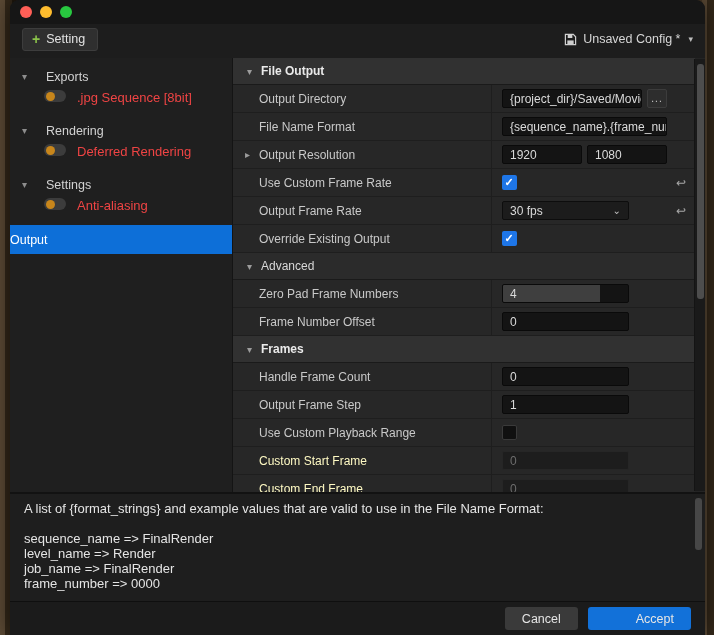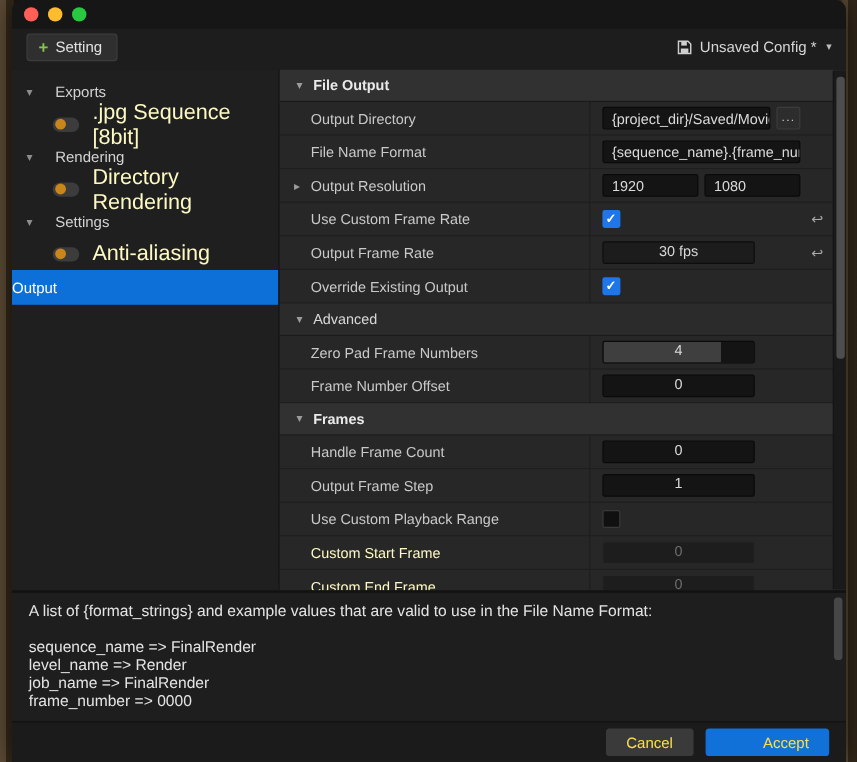--- a/index.html
+++ b/index.html
@@ -25,61 +25,61 @@
   .add-setting{display:flex;align-items:center;gap:6px;background:#2f2f2f;border:1px solid #3d3d3d;color:#e2e2e2;font-size:12.5px;padding:3px 12px 4px 9px;border-radius:3px;cursor:default;font-family:inherit;}
   .plus{color:#8bc34a;font-weight:bold;font-size:14px;line-height:12px;}
   .config{display:flex;align-items:center;gap:6px;color:#d6d6d6;font-size:12.5px;}
   .config .chev{font-size:9px;color:#bdbdbd;margin-left:2px;}
   
   .content{flex:1;display:flex;min-height:0;}
   .sidebar{width:222px;background:#1f1f1f;padding-top:5px;flex:0 0 auto;}
   .side-group{height:27px;display:flex;align-items:center;padding-left:12px;color:#d2d2d2;font-size:12.5px;}
   .side-group .tri{color:#8d8d8d;font-size:10px;width:14px;}
   .side-group .glabel{margin-left:10px;}
-  .side-setting{height:27px;display:flex;align-items:center;padding-left:34px;color:#fef9c3;font-size:18px;}
+  .side-setting{height:27px;display:flex;padding-left:34px;color:#ef4444;font-size:13px;}
   .toggle{width:22px;height:12px;background:#3c3c3c;border-radius:7px;position:relative;margin-right:11px;flex:0 0 auto;}
   .toggle::after{content:"";position:absolute;left:2px;top:1.5px;width:9px;height:9px;border-radius:50%;background:#c8861b;}
   .side-output{height:29px;background:#0d6fd8;display:flex;align-items:center;color:#ffffff;font-size:12.5px;}
   
   .props-wrap{flex:1;position:relative;background:#242424;border-left:1px solid #141414;min-width:0;}
   .props{position:absolute;top:0;left:0;right:10px;bottom:0;overflow:hidden;}
   .phead{height:26px;background:#313131;display:flex;align-items:center;padding-left:14px;color:#eaeaea;font-weight:bold;font-size:12px;border-bottom:1px solid #1a1a1a;}
   .phead .tri{color:#9c9c9c;font-size:10px;font-weight:normal;width:14px;}
   .phead.sub{background:#2b2b2b;font-weight:normal;color:#d8d8d8;}
   .prow{height:27px;display:flex;align-items:stretch;border-bottom:1px solid #1e1e1e;background:#272727;}
   .plabel{width:232px;display:flex;align-items:center;padding-left:26px;color:#c9c9c9;font-size:12px;border-right:1px solid #1e1e1e;flex:0 0 auto;white-space:nowrap;overflow:hidden;}
   .plabel .tri{color:#9c9c9c;font-size:10px;margin-left:-14px;width:14px;flex:0 0 auto;}
   .pvalue{flex:1;display:flex;align-items:center;padding-left:10px;gap:5px;min-width:0;}
   .preset{width:28px;display:flex;align-items:center;justify-content:center;flex:0 0 auto;}
   .reset{color:#a8a8a8;font-size:12px;cursor:default;}
   .field{background:#141414;border:1px solid #0a0a0a;border-radius:2px;color:#dadada;font-size:12px;height:17px;display:flex;align-items:center;padding:0 7px;white-space:nowrap;overflow:hidden;box-sizing:content-box;}
   .w168{width:154px;}
   .w190{width:176px;}
   .w88{width:74px;}
-  .w125{width:111px;flex-direction:column;}
+  .w125{width:111px;}
   .dropdown{justify-content:space-between;background:#1c1c1c;border-color:#0d0d0d;}
   .dchev{color:#c0c0c0;font-size:10px;margin-left:8px;}
   .slider-fill{background:linear-gradient(to right,#3f3f3f 0 78%,#141414 78%);}
   .browse-btn{width:18px;height:17px;background:#2d2d2d;border:1px solid #3c3c3c;border-radius:2px;color:#cccccc;display:flex;align-items:center;justify-content:center;font-size:10px;letter-spacing:1px;flex:0 0 auto;}
   .checkbox{width:15px;height:15px;border-radius:2px;flex:0 0 auto;position:relative;}
   .checkbox.checked{background:#1e76e8;}
   .checkbox.checked::after{content:"✓";position:absolute;left:2.5px;top:0.5px;color:#fff;font-size:11px;font-weight:bold;}
   .checkbox.unchecked{background:#101010;border:1px solid #3a3a3a;box-sizing:border-box;}
   .prow.disabled .plabel{color:#fef9c3;}
   .prow.disabled .field{color:#6d6d6d;background:#1d1d1d;border-color:#262626;}
   .vscroll{position:absolute;top:1px;right:0;width:10px;bottom:1px;background:#1a1a1a;border-left:1px solid #141414;}
   .vthumb{position:absolute;top:5px;left:1.5px;width:7px;height:235px;background:#4d4d4d;border-radius:3px;}
   
   .desc{height:100px;flex:0 0 auto;background:#1e1e1e;border-top:2px solid #121212;position:relative;padding:7px 16px 0 14px;color:#e4e4e4;font-size:13px;line-height:15px;overflow:hidden;}
   .desc .blank{height:15px;}
   .desc-scroll{position:absolute;top:2px;right:2px;width:8px;bottom:2px;}
   .desc-thumb{position:absolute;top:2px;left:0;width:7px;height:52px;background:#474747;border-radius:3px;}
   
   .bottombar{height:33px;flex:0 0 auto;background:#1b1b1b;display:flex;align-items:center;justify-content:flex-end;gap:10px;padding:0 14px;border-top:1px solid #0f0f0f;}
-  .btn{height:23px;padding:0 17px;border-radius:3px;font-size:12.5px;color:#fde047;display:flex;align-items:center;border:none;cursor:default;font-family:inherit;}
+  .btn{height:23px;padding:0 17px;border-radius:3px;font-size:12.5px;color:#e5e5e5;display:flex;align-items:center;border:none;cursor:default;font-family:inherit;}
   .btn.cancel{background:#3a3a3a;}
   .btn.accept{background:#1271d9;font-weight:normal;padding-left:48px;}
 </style>
 </head>
 <body>
 
 <div class="bg"></div>
 
 <div class="window">
 
@@ -117,21 +117,21 @@
       <div class="side-setting">
         <span class="toggle"></span>
         <span>.jpg Sequence [8bit]</span>
       </div>
       <div class="side-group">
         <span class="tri">▾</span>
         <span class="glabel">Rendering</span>
       </div>
       <div class="side-setting">
         <span class="toggle"></span>
-        <span>Directory Rendering</span>
+        <span>Deferred Rendering</span>
       </div>
       <div class="side-group">
         <span class="tri">▾</span>
         <span class="glabel">Settings</span>
       </div>
       <div class="side-setting">
         <span class="toggle"></span>
         <span>Anti-aliasing</span>
       </div>
       <div class="side-output">

